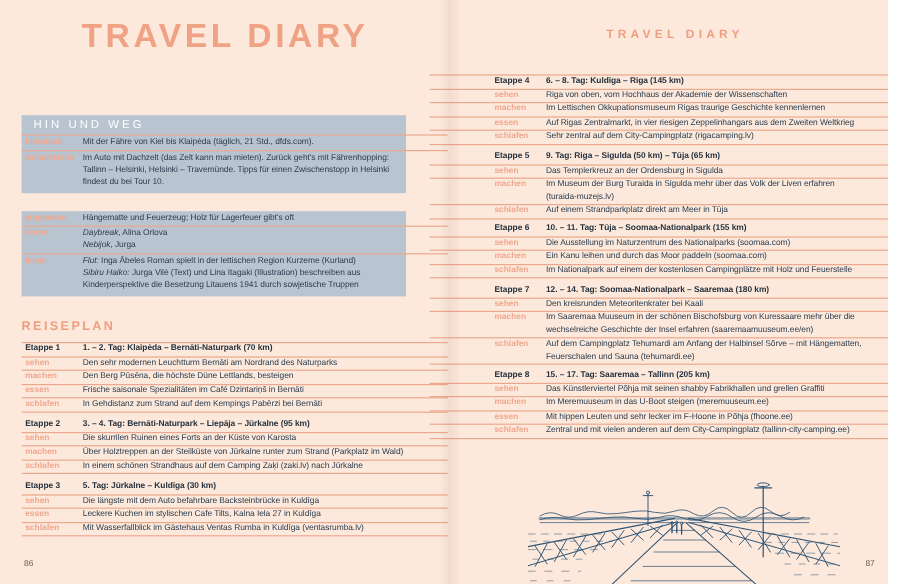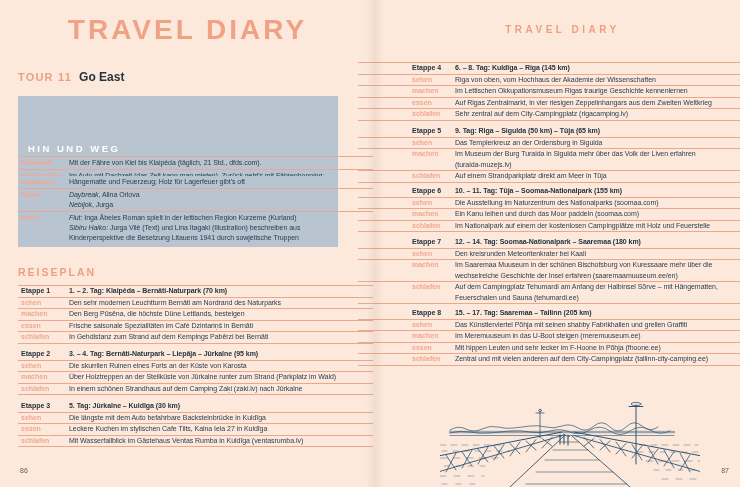--- a/index.html
+++ b/index.html
@@ -14,22 +14,22 @@
   .big-title{position:absolute;top:14px;left:0;width:100%;text-align:center;
              font-size:28px;font-weight:bold;letter-spacing:3px;color:#f0a285;}
   .tour-line{position:absolute;top:67px;left:18px;}
   .tour-label{color:#ef9f80;font-weight:bold;font-size:11px;letter-spacing:1.2px;}
   .tour-name{color:#26323e;font-weight:bold;font-size:12px;margin-left:7px;}
 
   
   .info-section{position:absolute;left:18px;width:355px;
                 background:linear-gradient(90deg,#b9c4d1 0,#b9c4d1 320px,rgba(0,0,0,0) 320px);}
   #sec-hinundweg{top:96px;} #sec-checkliste{top:176px;}
-  .info-header{font-size:9.5px;font-weight:bold;color:#ffffff;letter-spacing:2.5px;
-               padding:3px 0 2px 10px;border-bottom:1px solid #eba88e;margin-top:44px;}
+  .info-header{font-size:9.5px;font-weight:normal;color:#ffffff;letter-spacing:2.5px;
+               padding:3px 0 2px 10px;border-bottom:1px solid #eba88e;}
   .info-row{display:flex;border-bottom:1px solid #eba88e;padding:1px 0;}
   .info-row:last-child{border-bottom:none;padding-bottom:4px;}
   .info-row .lbl{flex:none;width:48px;padding-left:3px;color:#3f9dc7;font-weight:bold;
                  font-size:7px;line-height:10px;}
   .info-row .line{font-size:7px;line-height:10px;}
 
   .reiseplan-header{position:absolute;top:266px;left:18px;font-size:10.5px;font-weight:bold;
                     letter-spacing:2px;color:#ef9f80;}
 
   
@@ -56,23 +56,20 @@
 
   .pier{position:absolute;left:65px;top:398px;width:260px;height:89px;}
 </style>
 </head>
 <body>
 
 <div class="spread">
 
   <div class="page" id="left-page">
     <div class="big-title">TRAVEL DIARY</div>
-    <div class="tour-line">
-      <span class="tour-label">TOUR 11</span><span class="tour-name">Go East</span>
-    </div>
 
     <div class="info-section" id="sec-hinundweg">
       <div class="info-header">HIN UND WEG</div>
     <div class="info-row i-row">
           <span class="lbl">hinreisen</span>
           <div class="body">
             <div class="line"><span>Mit der Fähre von Kiel bis Klaipėda (täglich, 21 Std., dfds.com).</span></div>
           </div>
         </div>
         <div class="info-row i-row">

